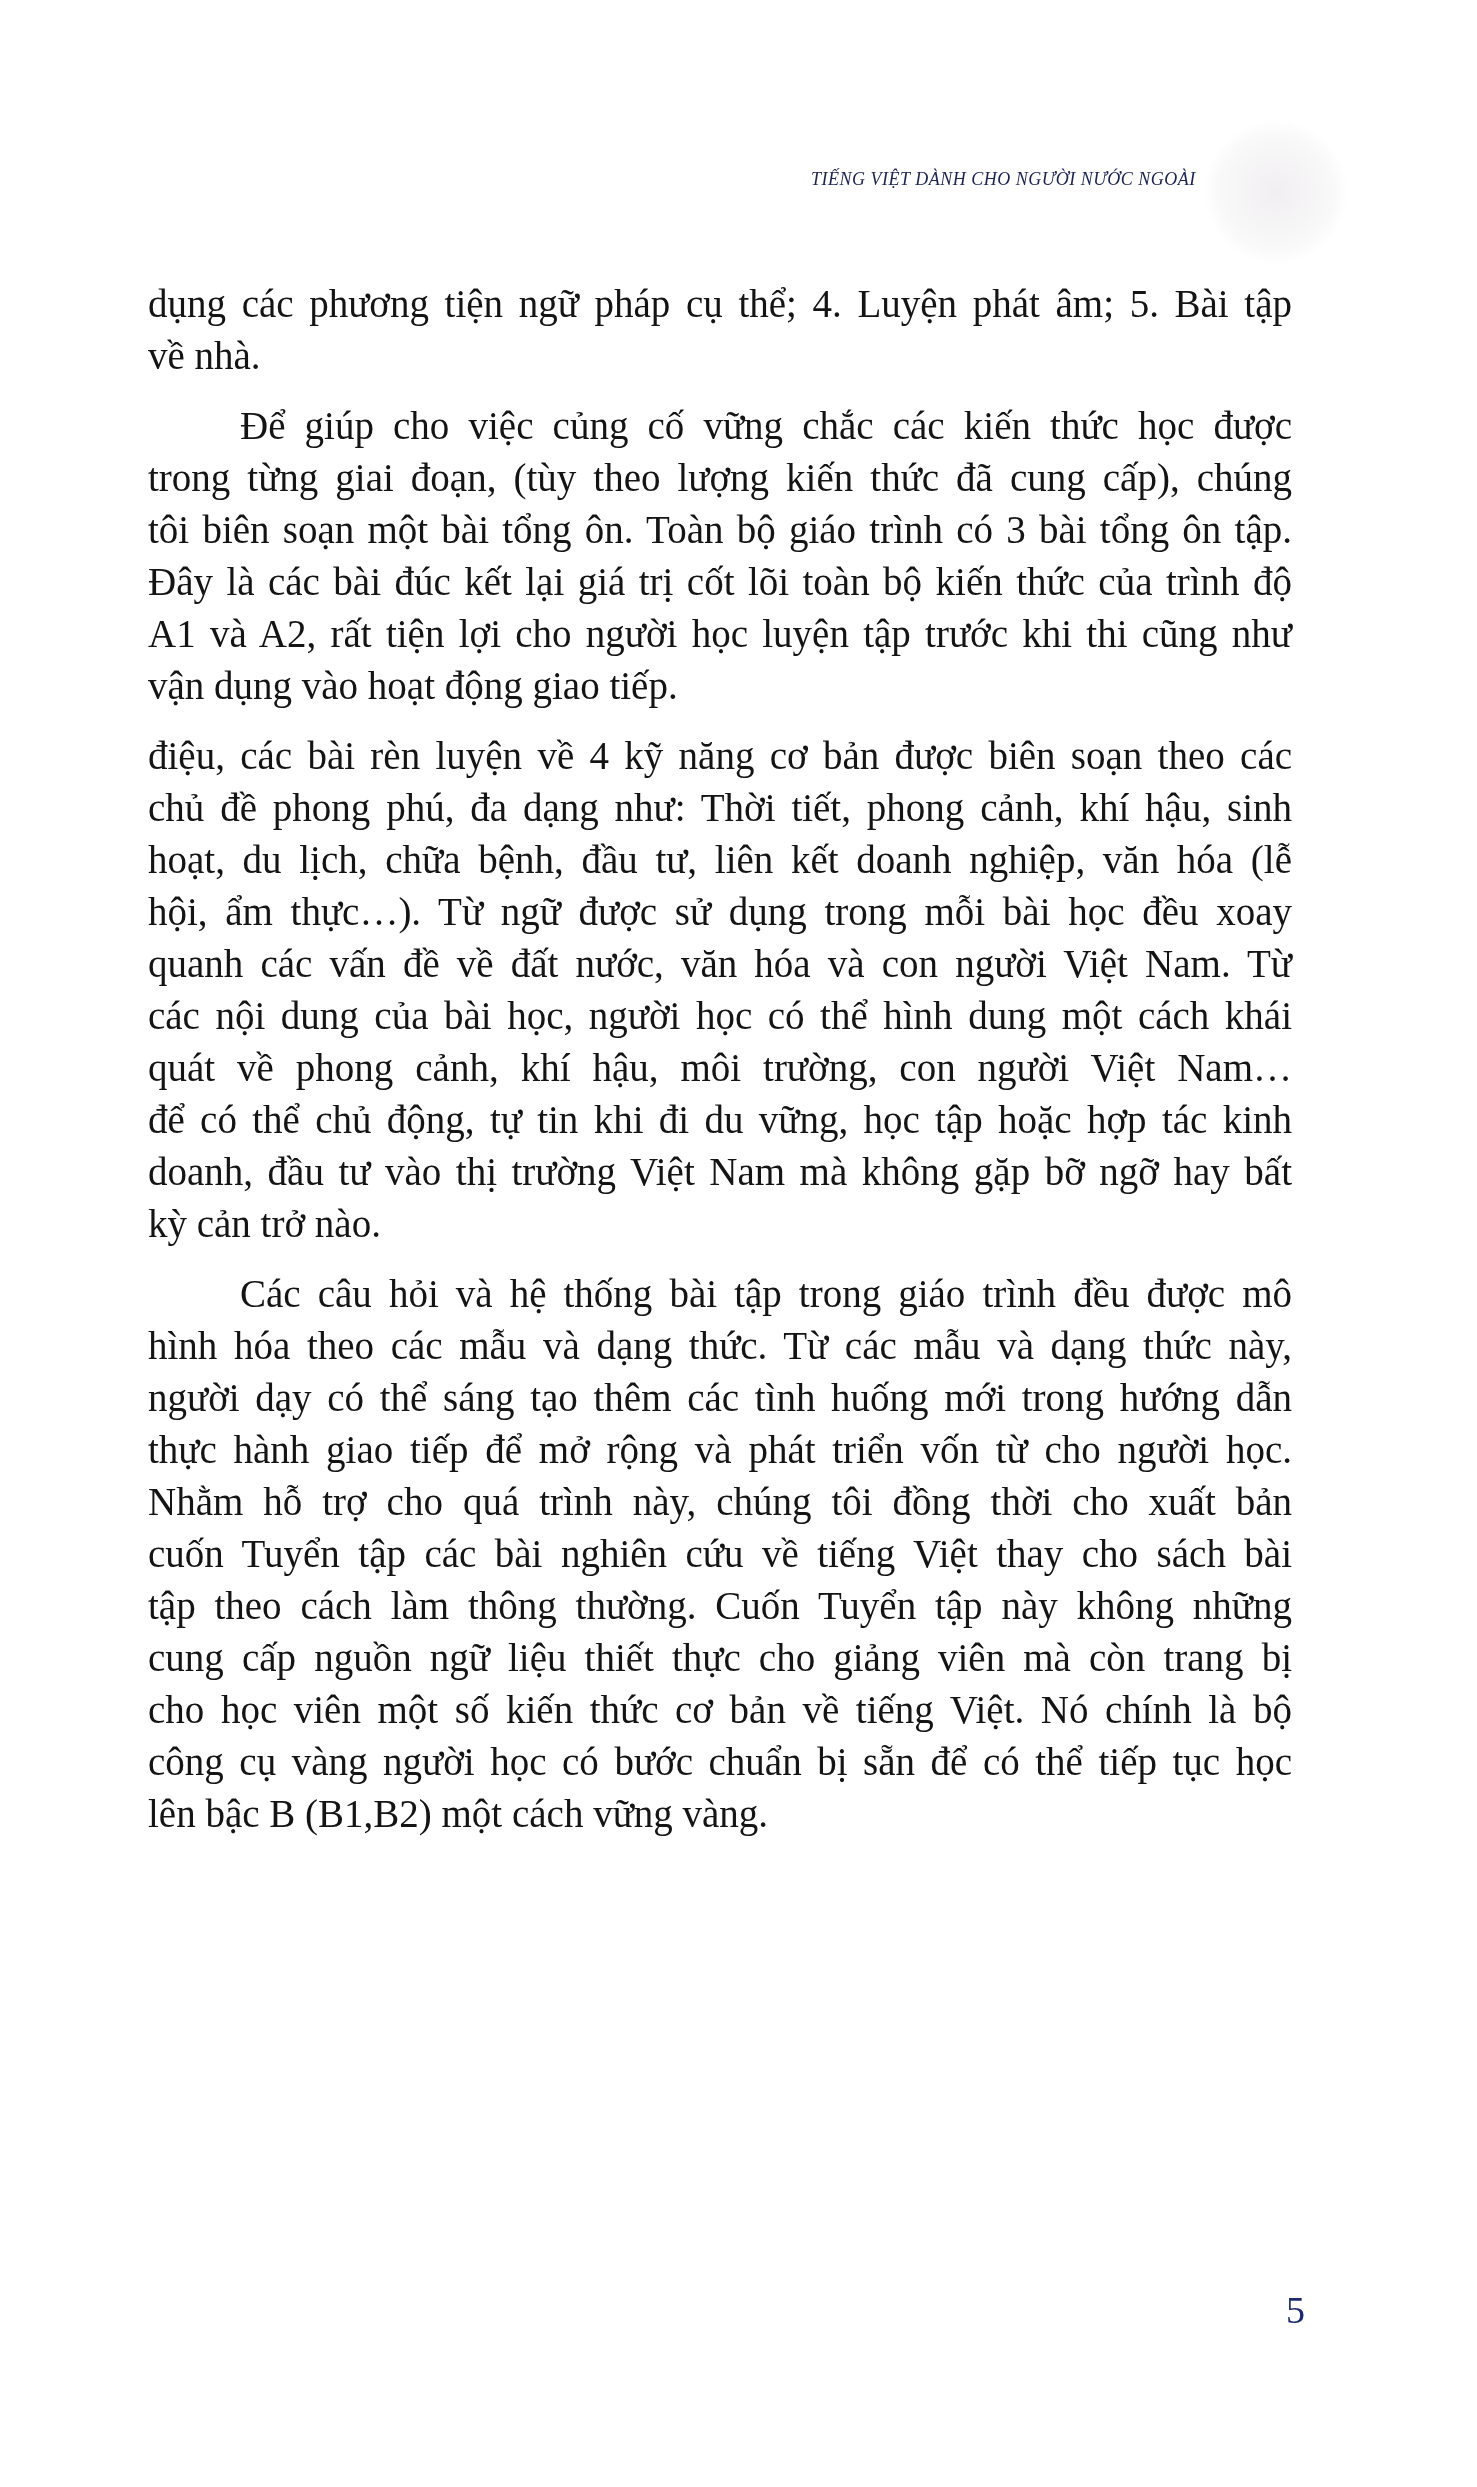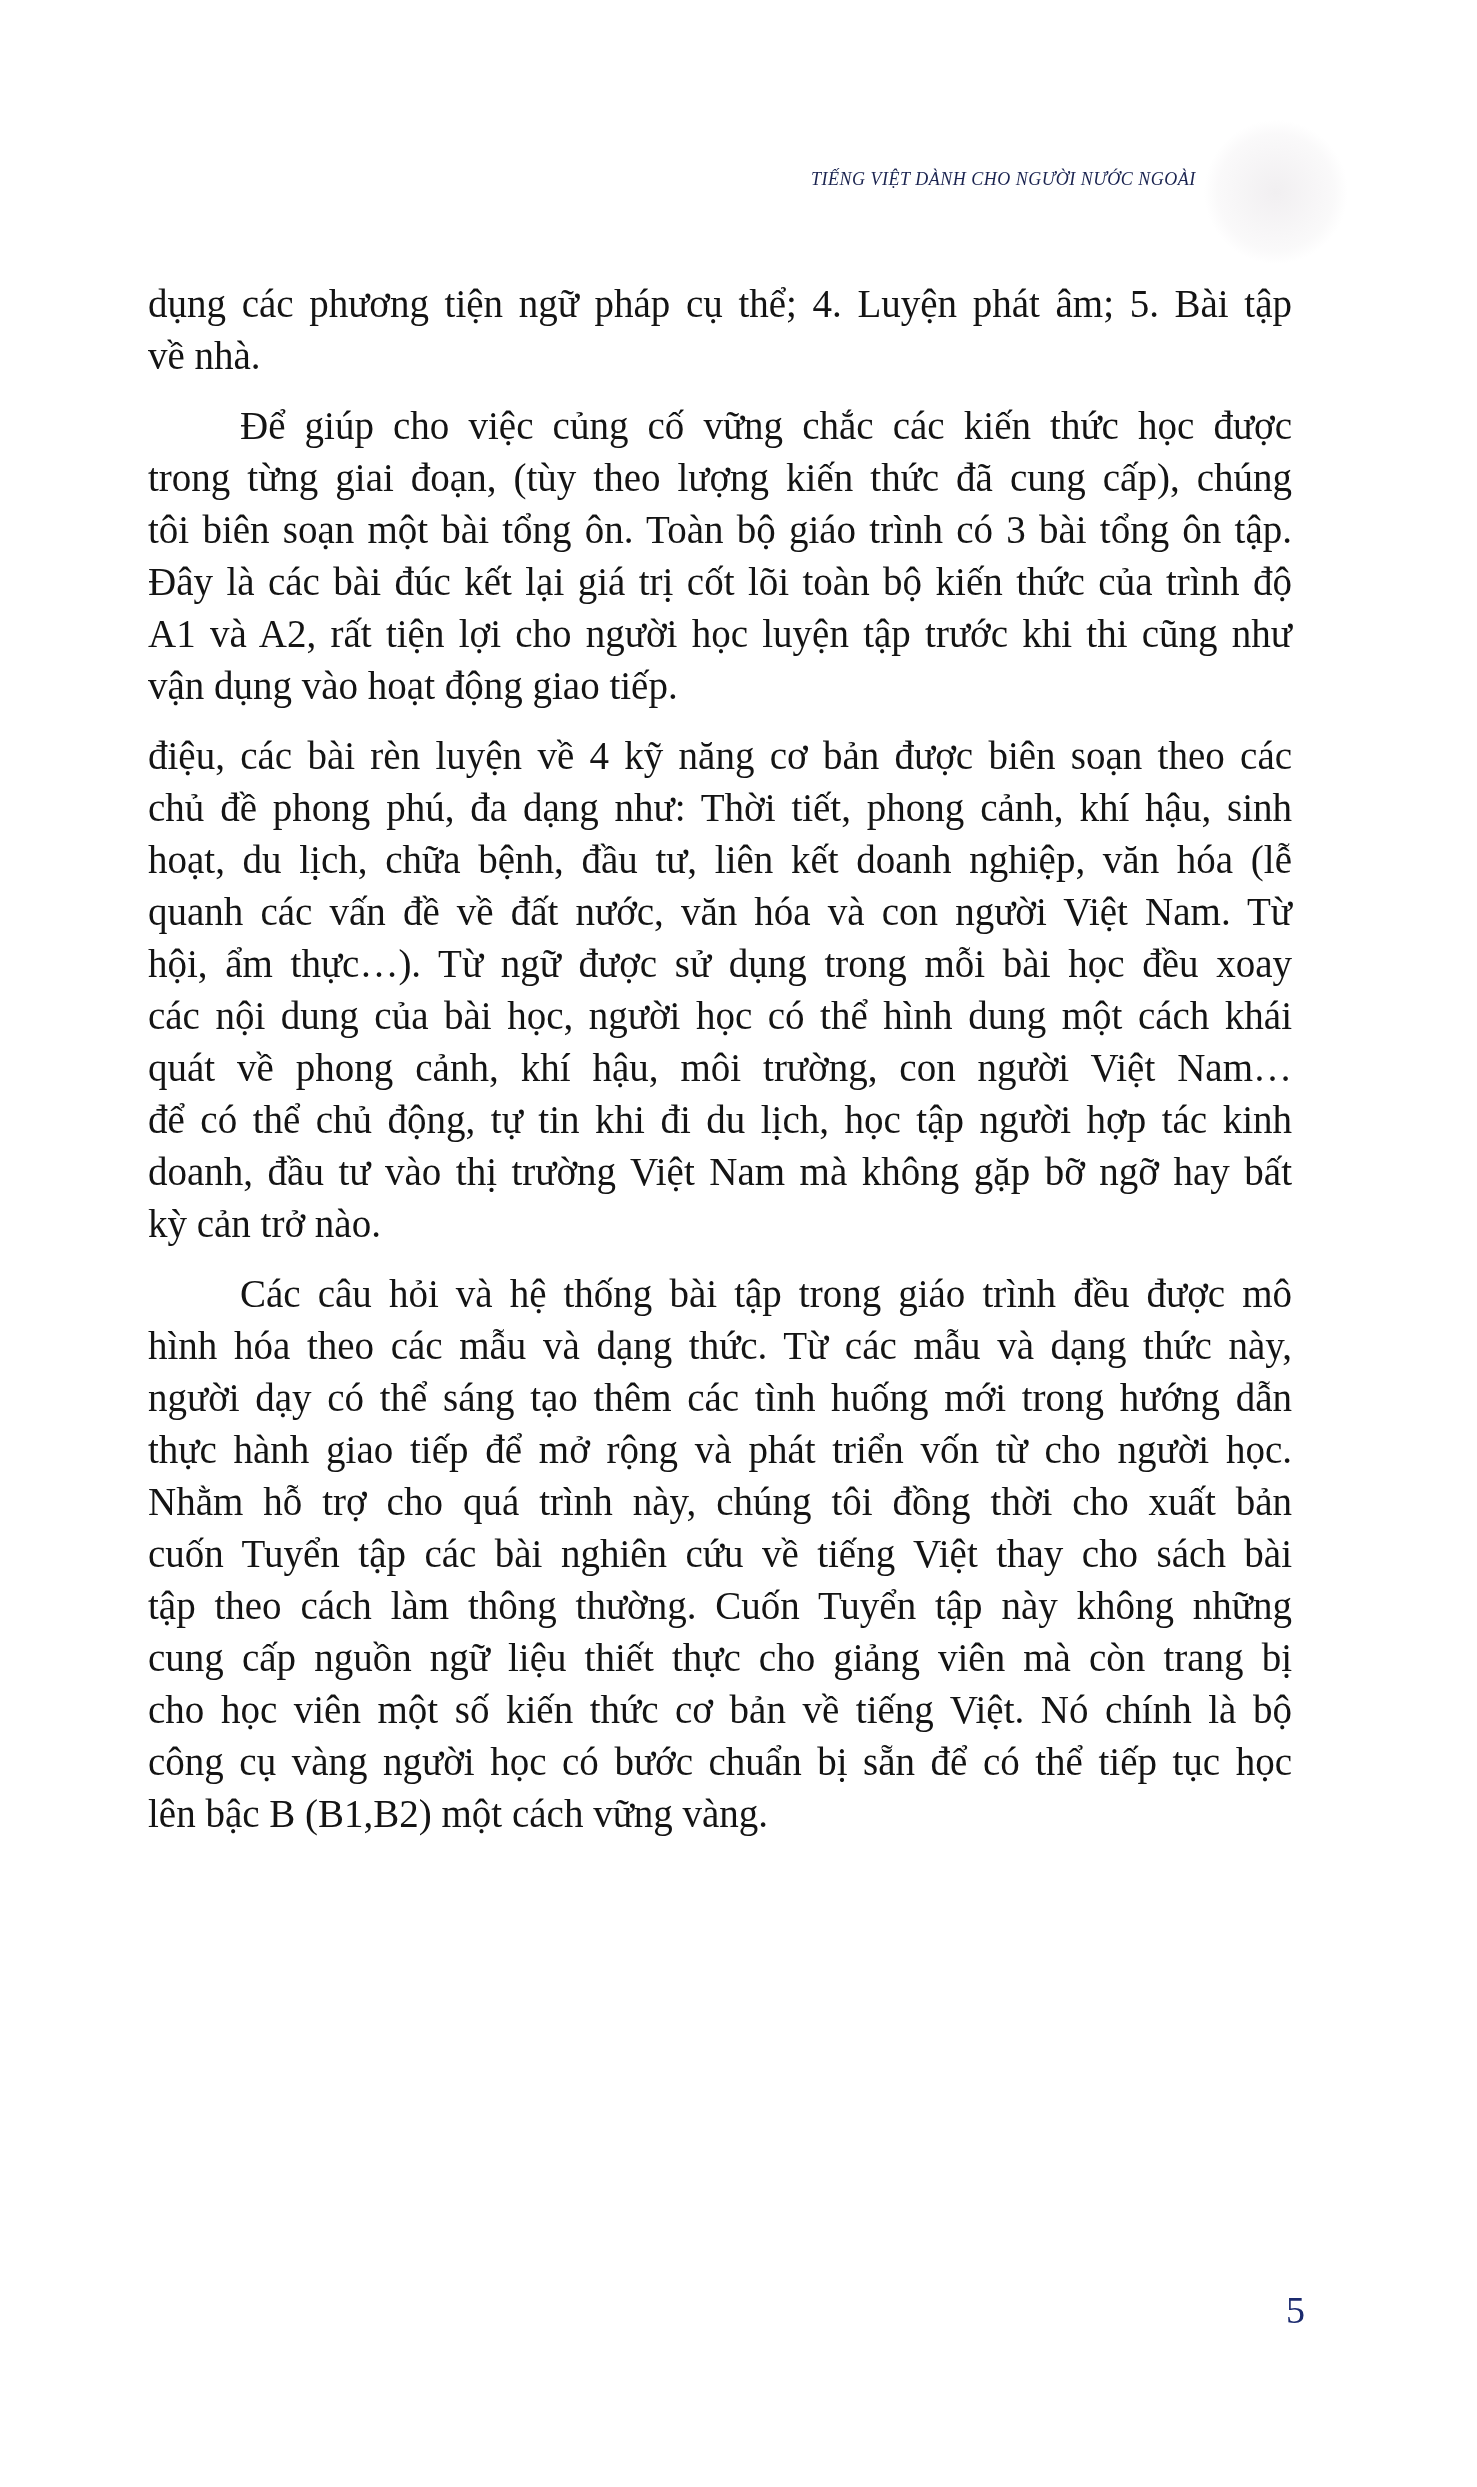--- a/index.html
+++ b/index.html
@@ -83,25 +83,25 @@
     <span class="line">tôi biên soạn một bài tổng ôn. Toàn bộ giáo trình có 3 bài tổng ôn tập.</span>
     <span class="line">Đây là các bài đúc kết lại giá trị cốt lõi toàn bộ kiến thức của trình độ</span>
     <span class="line">A1 và A2, rất tiện lợi cho người học luyện tập trước khi thi cũng như</span>
     <span class="line last">vận dụng vào hoạt động giao tiếp.</span>
   </div>
 
   <div class="para">
     <span class="line">điệu, các bài rèn luyện về 4 kỹ năng cơ bản được biên soạn theo các</span>
     <span class="line">chủ đề phong phú, đa dạng như: Thời tiết, phong cảnh, khí hậu, sinh</span>
     <span class="line">hoạt, du lịch, chữa bệnh, đầu tư, liên kết doanh nghiệp, văn hóa (lễ</span>
+    <span class="line">hội, ẩm thực…). Từ ngữ được sử dụng trong mỗi bài học đều xoay</span>
     <span class="line">quanh các vấn đề về đất nước, văn hóa và con người Việt Nam. Từ</span>
-    <span class="line">hội, ẩm thực…). Từ ngữ được sử dụng trong mỗi bài học đều xoay</span>
     <span class="line">các nội dung của bài học, người học có thể hình dung một cách khái</span>
     <span class="line">quát về phong cảnh, khí hậu, môi trường, con người Việt Nam…</span>
-    <span class="line">để có thể chủ động, tự tin khi đi du lịch, học tập người hợp tác kinh</span>
+    <span class="line">để có thể chủ động, tự tin khi đi du vững, học tập hoặc hợp tác kinh</span>
     <span class="line">doanh, đầu tư vào thị trường Việt Nam mà không gặp bỡ ngỡ hay bất</span>
     <span class="line last">kỳ cản trở nào.</span>
   </div>
 
   <div class="para">
     <span class="line" style="padding-left: 92px; box-sizing: border-box;">Các câu hỏi và hệ thống bài tập trong giáo trình đều được mô</span>
     <span class="line">hình hóa theo các mẫu và dạng thức. Từ các mẫu và dạng thức này,</span>
     <span class="line">người dạy có thể sáng tạo thêm các tình huống mới trong hướng dẫn</span>
     <span class="line">thực hành giao tiếp để mở rộng và phát triển vốn từ cho người học.</span>
     <span class="line">Nhằm hỗ trợ cho quá trình này, chúng tôi đồng thời cho xuất bản</span>

